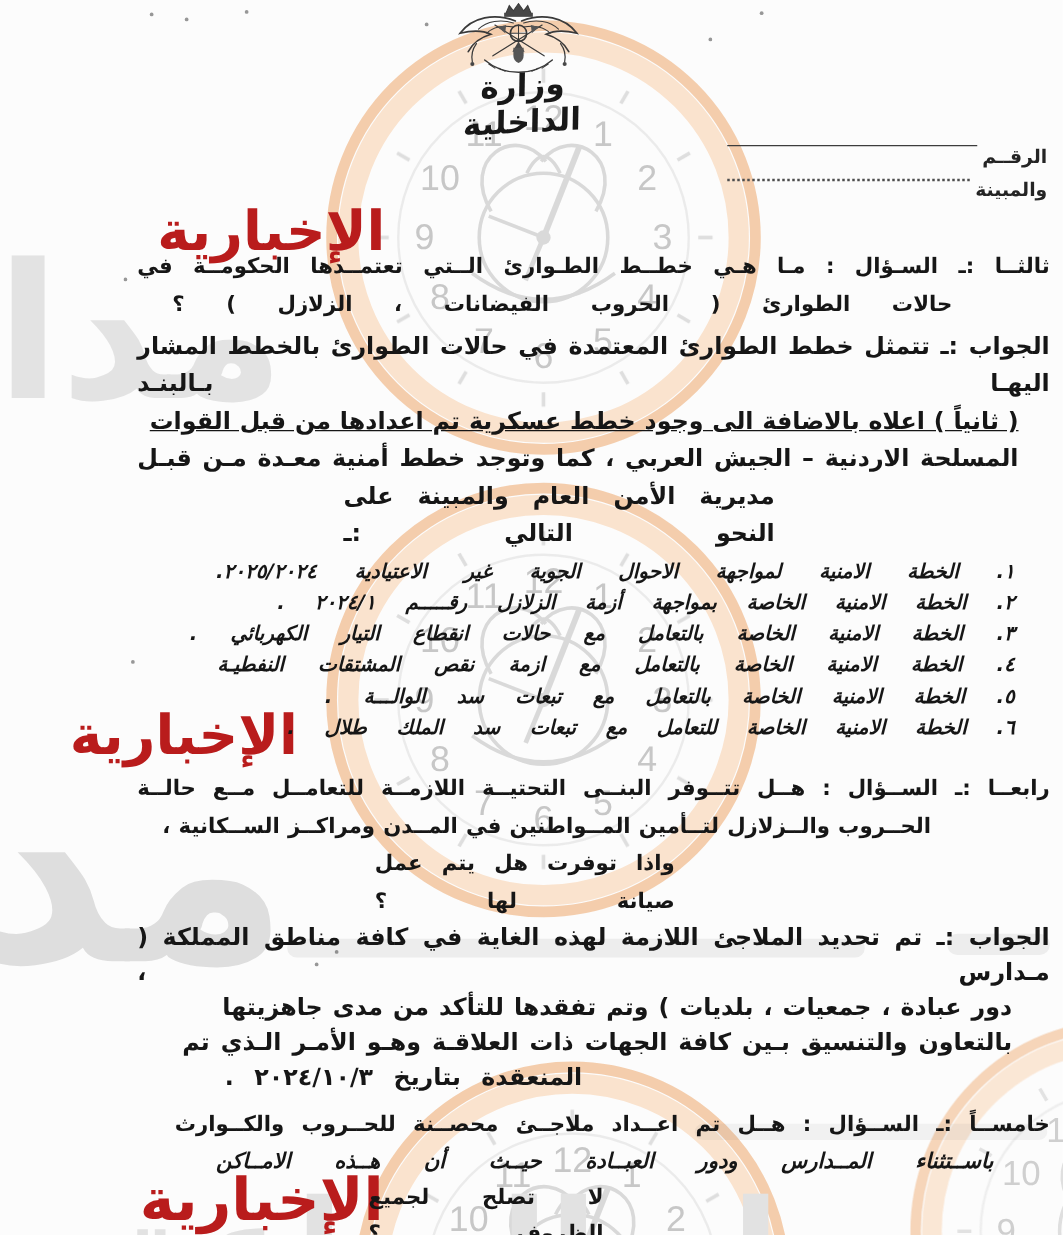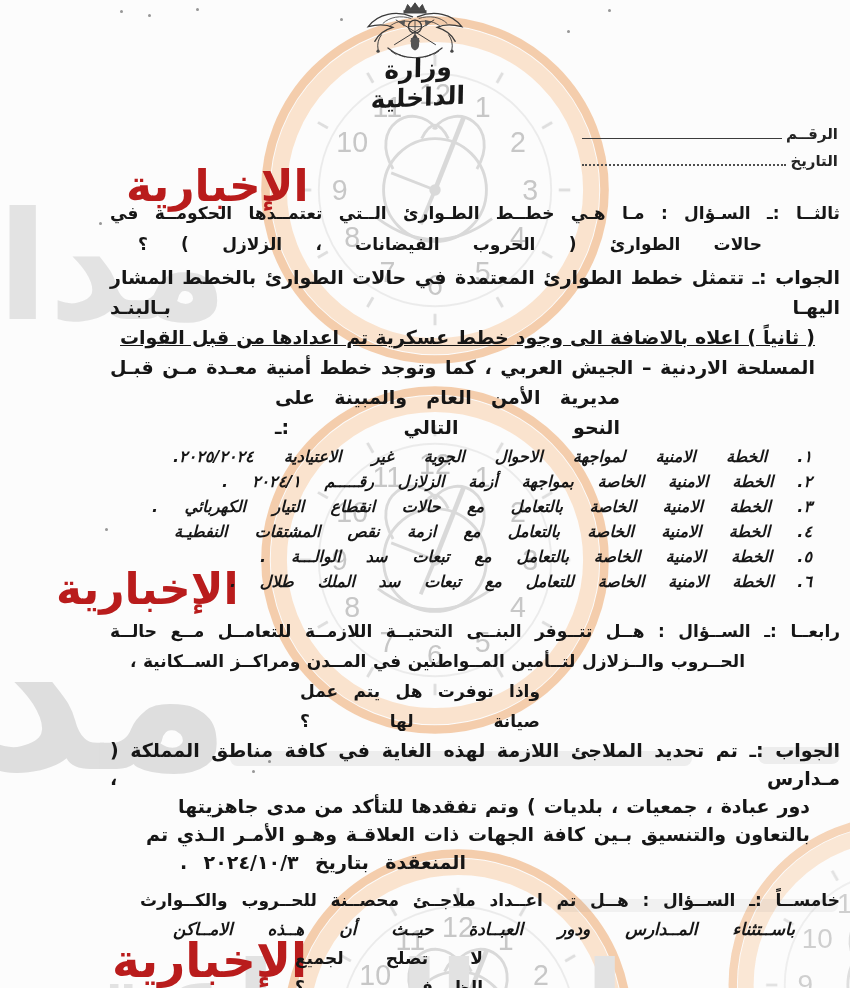--- a/index.html
+++ b/index.html
@@ -19,21 +19,21 @@
     pointer-events:none; line-height:1;
   }
   
   .emblem{position:absolute; left:352px; top:2px;}
   .ministry{
     position:absolute; left:338px; top:54px; width:160px; text-align:center;
     font-size:25px; font-weight:bold; color:#181818;
     transform:rotate(-3deg) skewX(-4deg);
   }
   .ref-fields{position:absolute; right:12px; top:116px; width:256px;}
-  .hfrow{display:flex; align-items:flex-end; height:27px;}
+  .hfrow{display:flex; align-items:flex-start; height:27px;}
   .hflabel{font-size:15px; font-weight:bold; color:#242424; padding-left:4px; white-space:nowrap;}
   .rule{flex:1; border-bottom:2px dotted #4d4d4d; margin-bottom:4px;}
   .rule.solid{border-bottom:1.5px solid #3c3c3c;}
   
   .bodytext{
     position:absolute; top:198px; right:10px; left:110px;
     color:#161616; font-weight:bold;
   }
   .para{margin:0;}
   .ln{
@@ -158,21 +158,21 @@
     </g>
   </svg>
   <div class="ministry">وزارة الداخلية</div>
 
   <div class="ref-fields">
     <div class="hfrow">
       <span class="hflabel">الرقــم</span>
       <span class="rule solid"></span>
     </div>
     <div class="hfrow">
-      <span class="hflabel">التاريخ</span>
+      <span class="hflabel">والمبينة</span>
       <span class="rule"></span>
     </div>
   </div>
 
   <div class="bodytext">
 
     <div class="para p-q3">
       <div class="ln">ثالثــا  :ـ السـؤال : مـا هـي خطــط الطـوارئ الــتي تعتمــدها الحكومــة في</div>
       <div class="ln" style="padding-right:78px; padding-left:28px;">حالات الطوارئ ( الحروب الفيضانات ، الزلازل ) ؟</div>
     </div>

